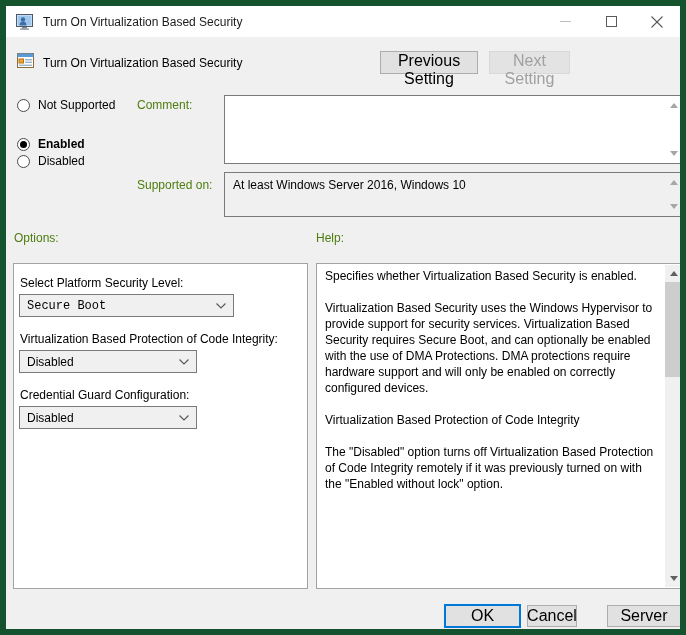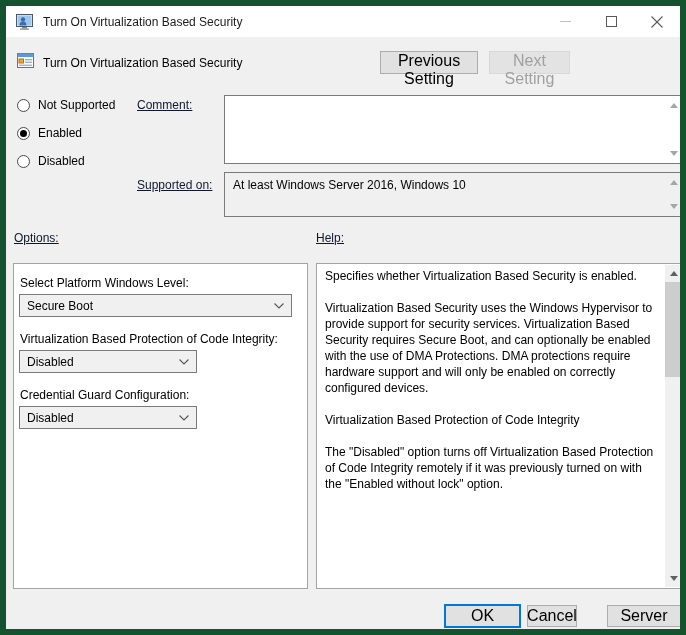--- a/index.html
+++ b/index.html
@@ -52,21 +52,21 @@
     width: 13px; height: 13px; border: 1px solid #4a4a4a; border-radius: 50%;
     background: #ffffff; position: relative; flex: 0 0 auto;
   }
   .radio-circle.checked::after {
     content: ""; position: absolute; left: 2px; top: 2px; width: 7px; height: 7px;
     border-radius: 50%; background: #000000;
   }
   .radio-label { margin-left: 8px; }
 
   
-  .field-label { position: absolute; color: #0f172a; text-decoration: underline; }
+  .field-label { position: absolute; color: #4d7c0f; }
 
   .textbox {
     position: absolute; background: #ffffff; border: 1px solid #7a7a7a;
   }
   .textbox.readonly { background: #f0f0f0; }
   .textbox .tb-text { position: absolute; left: 8px; top: 5px; right: 24px; }
 
   
   .vscroll {
     position: absolute; top: 1px; right: 1px; bottom: 1px; width: 17px;
@@ -155,21 +155,21 @@
     </svg>
     <span class="setting-title">Turn On Virtualization Based Security</span>
     <button class="win-btn btn-prev">Previous Setting</button>
     <button class="win-btn btn-next" disabled="">Next Setting</button>
   </div>
 
   <div class="radio-row" style="top: 92px;">
     <span class="radio-circle"></span>
     <span class="radio-label">Not Supported</span>
   </div>
-  <div class="radio-row" style="top: 120px;">
+  <div class="radio-row" style="top: 131px; font-weight: bold;">
     <span class="radio-circle checked"></span>
     <span class="radio-label">Enabled</span>
   </div>
   <div class="radio-row" style="top: 148px;">
     <span class="radio-circle"></span>
     <span class="radio-label">Disabled</span>
   </div>
 
   <span class="field-label" style="left:131px; top:92px;">Comment:</span>
   <div class="textbox" style="left:218px; top:89px; width:460px; height:69px;">
@@ -194,22 +194,22 @@
       <div class="scroll-arrow down">
           <div class="tri-down" style="border-top-color:#a6a6a6;"></div>
         </div>
     </div>
   </div>
 
   <span class="field-label" style="left:8px; top:225px;">Options:</span>
   <span class="field-label" style="left:310px; top:225px;">Help:</span>
 
   <div class="panel panel-options">
-    <span class="opt-label" style="top:12px;">Select Platform Windows Level:</span>
-    <div class="combo" style="top:30px; width:273px;">
+    <span class="opt-label" style="top:12px;">Select Platform Security Level:</span>
+    <div class="combo" style="top:30px; width:215px;font-family:Liberation Mono, monospace;">
       <span class="combo-text">Secure Boot</span>
       <svg class="combo-chevron" width="10" height="6" viewBox="0 0 10 6">
           <polyline points="0.5,0.5 5,5 9.5,0.5" fill="none" stroke="#5a5a5a" stroke-width="1.2"></polyline>
         </svg>
     </div>
 
     <span class="opt-label" style="top:68px;">Virtualization Based Protection of Code Integrity:</span>
     <div class="combo" style="top:86px; width:178px;">
       <span class="combo-text">Disabled</span>
       <svg class="combo-chevron" width="10" height="6" viewBox="0 0 10 6">

